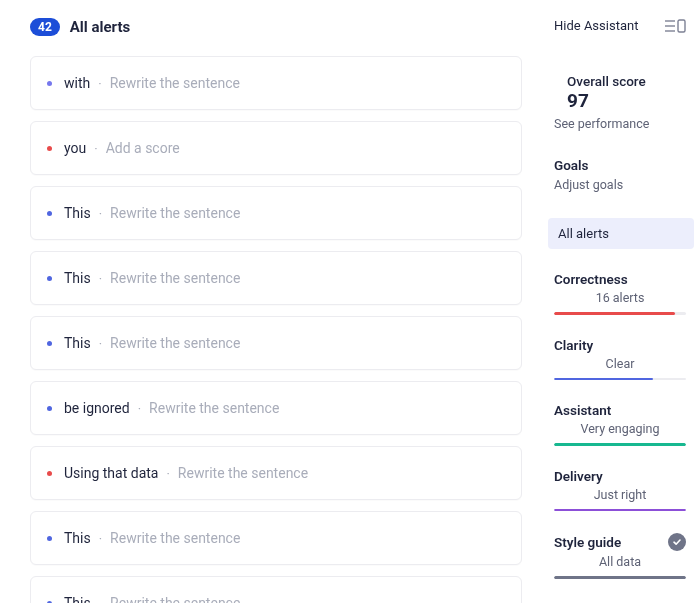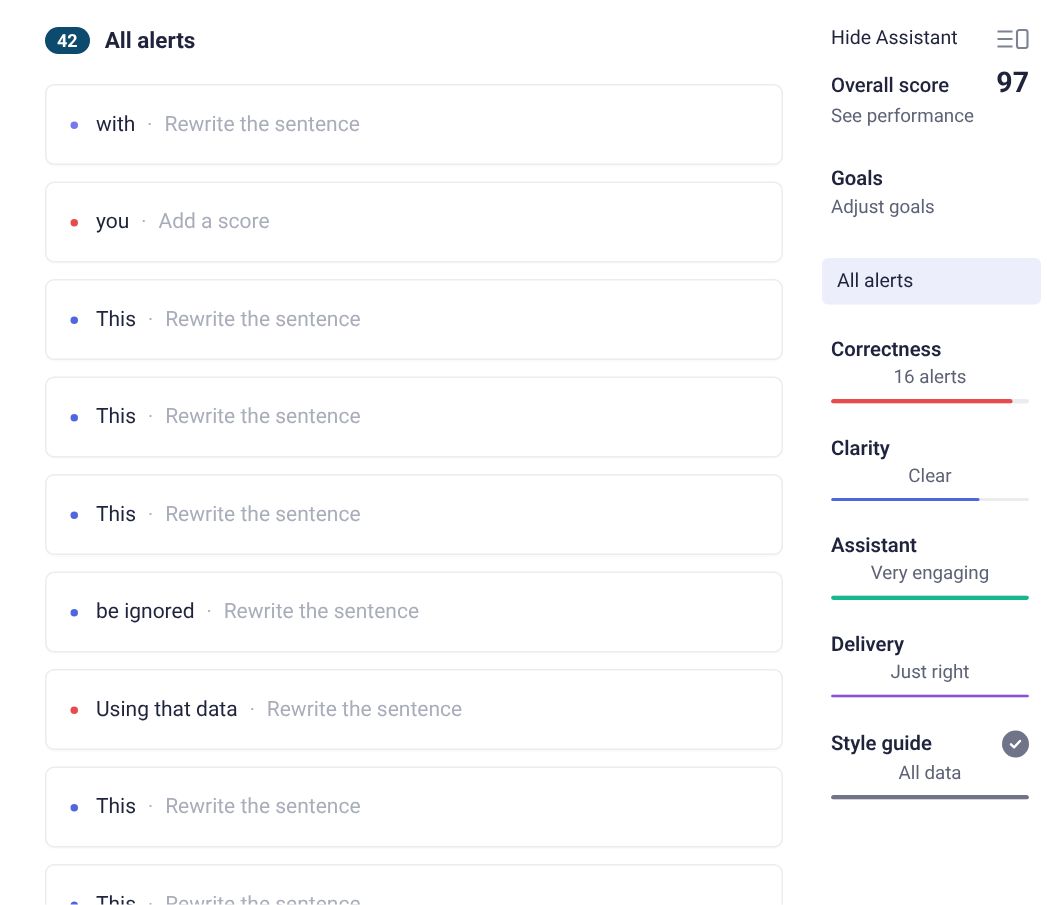--- a/index.html
+++ b/index.html
@@ -17,21 +17,21 @@
     padding: 18px 20px 0 30px;
     overflow: hidden;
   }
   .header {
     display: flex;
     align-items: center;
     gap: 10px;
     margin-bottom: 20px;
   }
   .badge {
-    background: #0c4a6e;
+    background: #1d4ed8;
     color: #fff;
     border-radius: 999px;
     font-size: 12px;
     font-weight: 700;
     padding: 2px 8px;
     min-width: 28px;
     text-align: center;
   }
   .header-title {
     font-size: 15px;
@@ -82,35 +82,35 @@
     width: 158px;
     padding: 18px 14px 0 12px;
     border-left: 0;
     display: flex;
     flex-direction: column;
   }
   .hide-row {
     display: flex;
     align-items: center;
     justify-content: space-between;
-    margin-bottom: 10px;
+    margin-bottom: 40px;
   }
   .hide-text {
     font-size: 13px;
     color: #1f243c;
   }
   .hide-icon {
     display: flex;
     align-items: center;
     gap: 2px;
   }
   .score-row {
     display: flex;
     align-items: baseline;
-    justify-content: space-between;
+    flex-direction: column;
   }
   .score-label {
     font-size: 13.5px;
     color: #1f243c;
     font-weight: 500;
   }
   .score-value {
     font-size: 19px;
     font-weight: 700;
     color: #1f243c;

